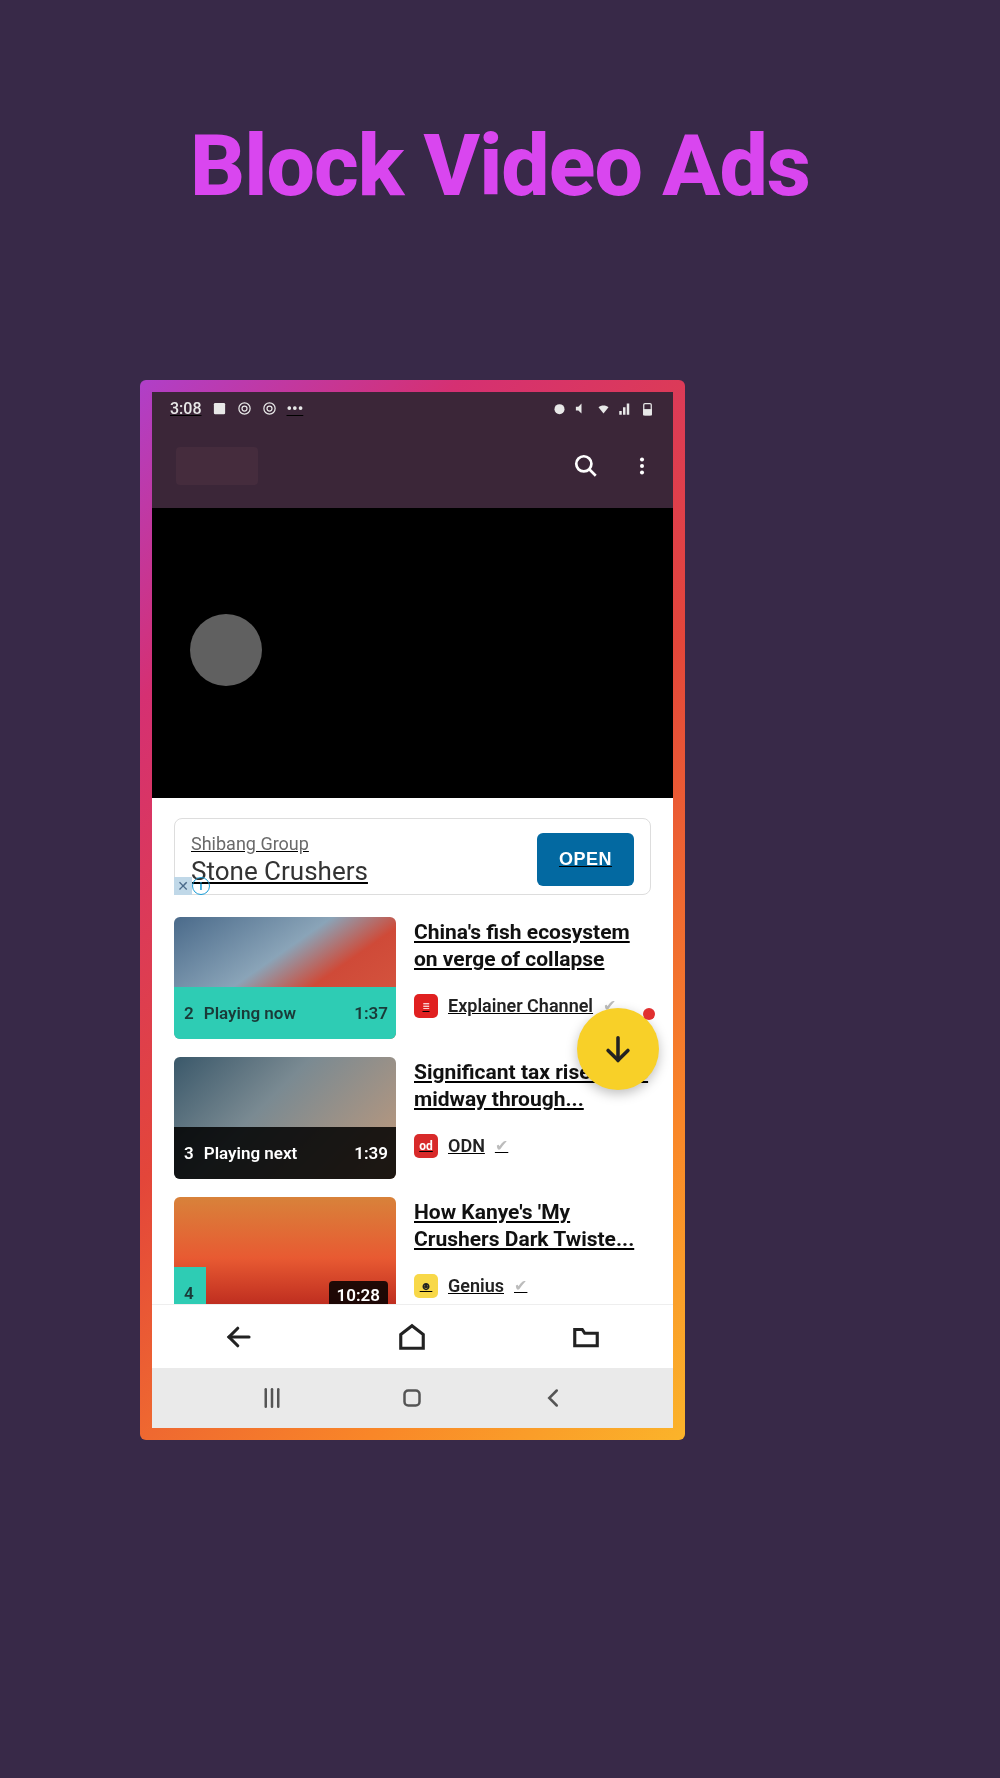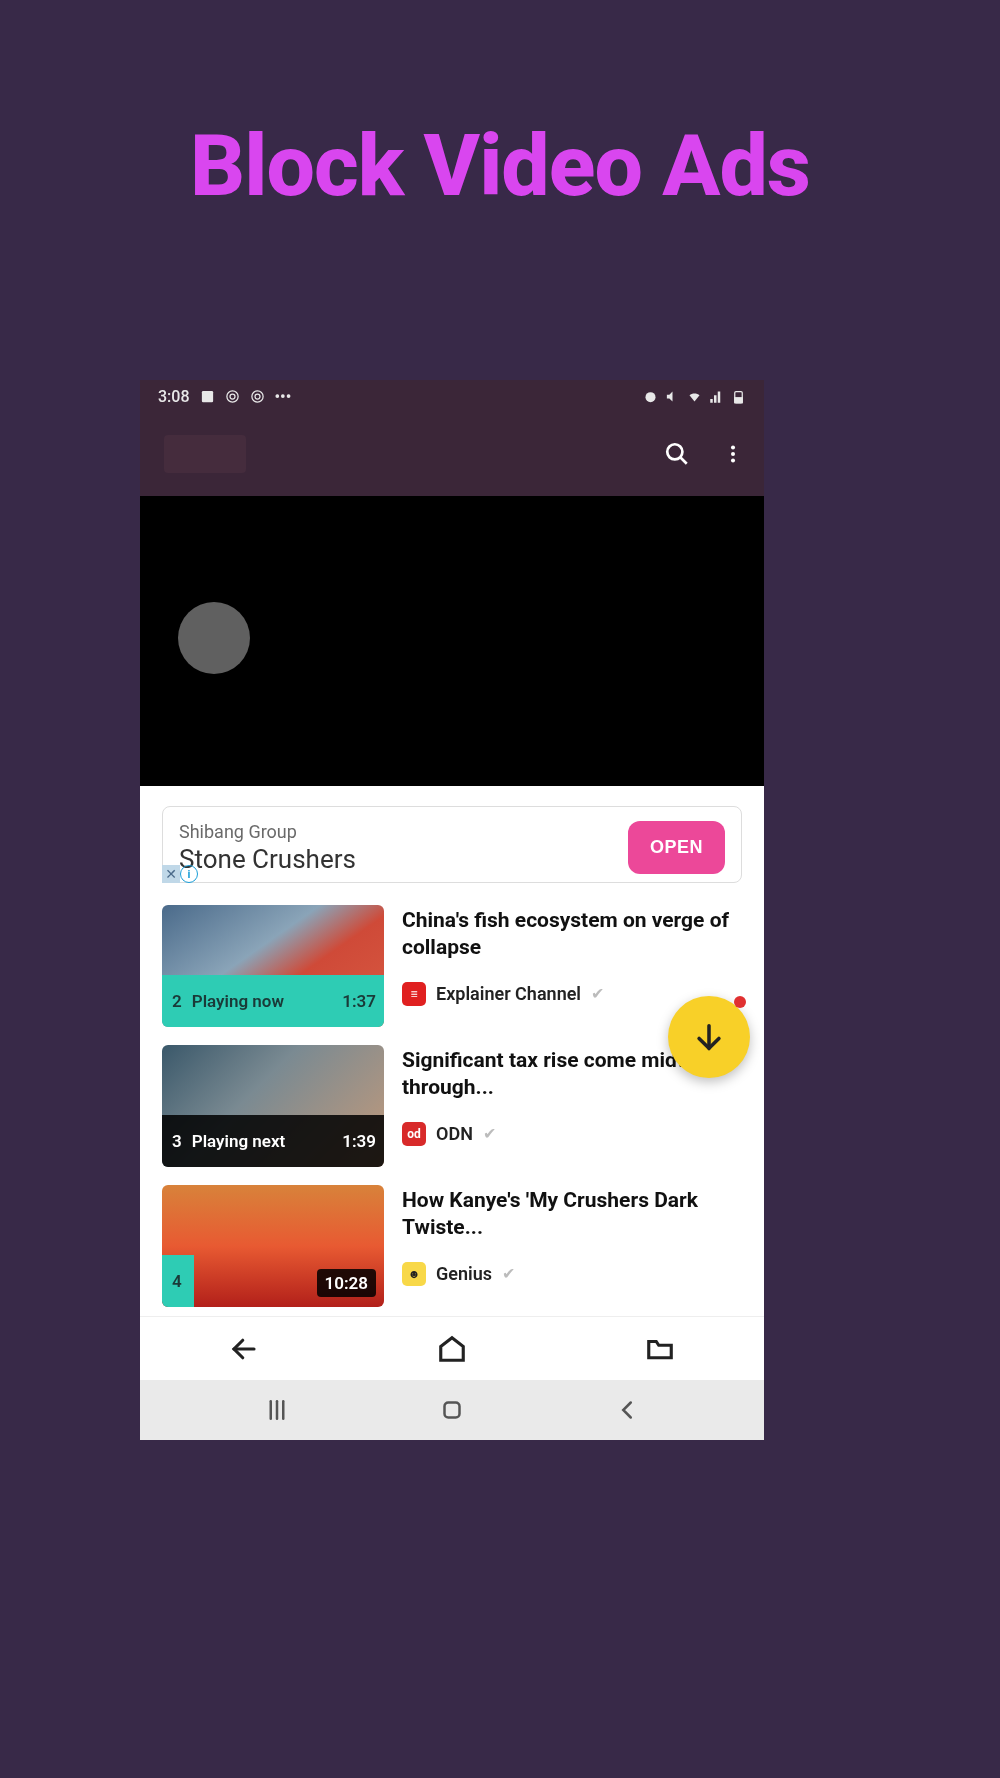--- a/index.html
+++ b/index.html
@@ -15,25 +15,26 @@
   font-size: 86px;
   font-weight: 800;
   text-align: center;
   padding-top: 115px;
   letter-spacing: -1px;
 }
 .phone-frame {
   position: absolute;
   left: 140px;
   top: 380px;
-  width: 624px;
+  width: 545px;
   height: 1060px;
-  padding: 0;
+  padding: 12px;
   background: linear-gradient(135deg, #b03fc9 0%, #d53072 20%, #e3463a 50%, #f98628 80%, #fbb42a 100%);
   border-radius: 6px;
+  text-decoration: underline;
 }
 .phone-screen {
   width: 100%;
   height: 100%;
   background: #fff;
   display: flex;
   flex-direction: column;
   overflow: hidden;
 }
 .status-bar {
@@ -94,24 +95,24 @@
   border: 1px solid #ddd;
   border-radius: 8px;
   padding: 14px 16px 8px;
   display: flex;
   position: relative;
 }
 .ad-text { flex: 1; }
 .ad-sub { color: #6a6a6a; font-size: 18px; margin-bottom: 2px; }
 .ad-main { color: #333; font-size: 26px; font-weight: 400; }
 .ad-btn {
-  background: #ec4899;
+  background: #0369a1;
   color: #fff;
   border: none;
-  border-radius: 12px;
+  border-radius: 6px;
   padding: 12px 22px;
   font-size: 18px;
   font-weight: 600;
   letter-spacing: 0.5px;
 }
 .ad-corner {
   position: absolute;
   left: -1px;
   bottom: -1px;
   display: flex;

